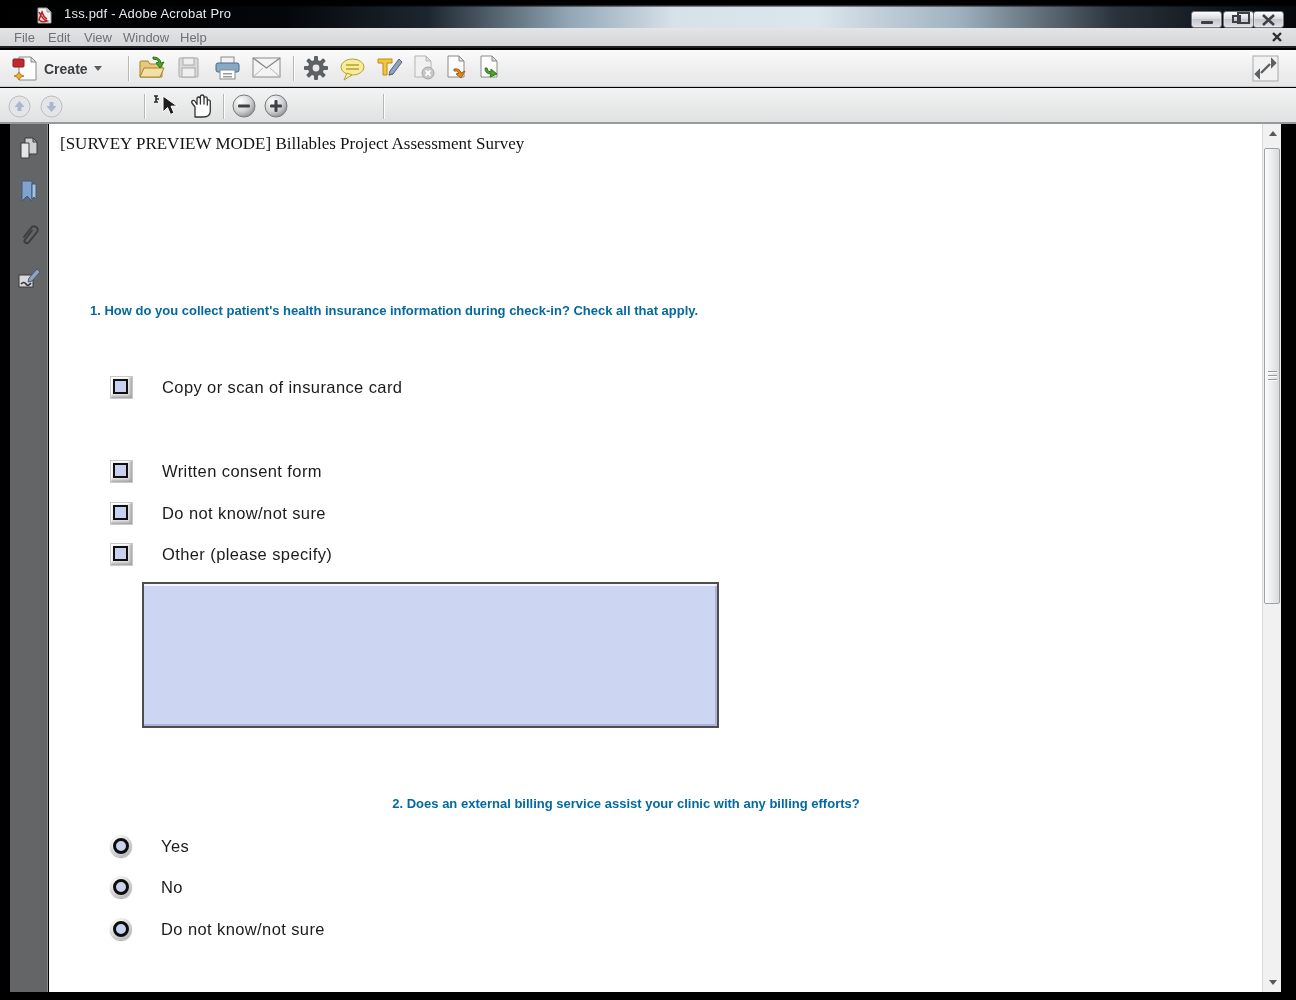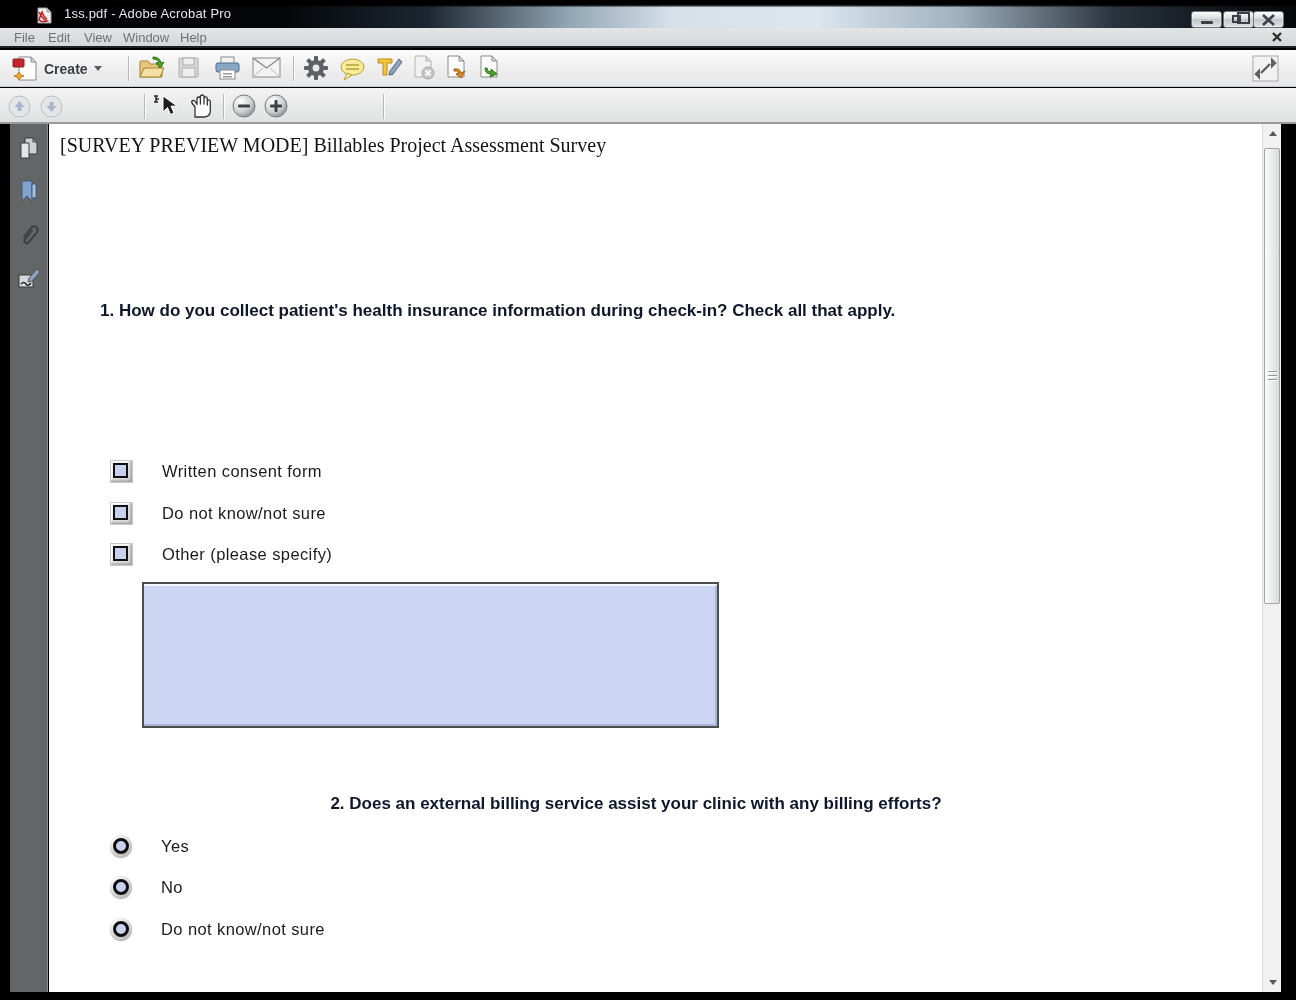--- a/index.html
+++ b/index.html
@@ -47,22 +47,22 @@
   .panelbtn { position:absolute; top:97px; font-size:15px; font-weight:bold; color:#1b63a6; cursor:pointer; }
   #tools-btn { left:1139px; } #comment-btn { left:1202px; }
   .dottedsep { position:absolute; left:1191px; top:93px; height:26px; width:0; border-left:1px dotted #9a9b9d; }
 
   
   #sidebar { position:absolute; left:10px; top:124px; width:38px; height:868px; background:#646567; border-right:1px solid #8a8b8d; }
   .side-icon { position:absolute; left:7px; width:24px; height:24px; }
 
   
   #docarea { position:absolute; left:49px; top:124px; width:1213px; height:868px; background:#fff; overflow:hidden; }
-  .doc-header { position:absolute; left:11px; top:10px; font-family:"Liberation Serif", serif; font-size:20px; color:#141414; }
-  .question { position:absolute; left:51px; width:1072px; font-size:17px; font-weight:bold; color:#0f172a; line-height:34px; letter-spacing:0px; }
+  .doc-header { position:absolute; left:11px; top:10px; font-family:"Liberation Serif", serif; font-size:17px; color:#141414; }
+  .question { position:absolute; left:41px; width:1072px; font-size:13px; font-weight:bold; color:#0369a1; line-height:34px; letter-spacing:0px; }
   #q1 { top:170px; }
   #q2 { top:663px;text-align:center; }
   .opt-row { position:absolute; left:61px; height:24px; display:flex; align-items:center; }
   .opt-label { margin-left:29px; font-size:16.5px; color:#1b1b1b; letter-spacing:.4px; }
   .checkbox { width:23px; height:23px; background:linear-gradient(135deg,#fafafa,#dedede); border:1px solid #c9c9c9;
     box-shadow:inset -2px -2px 3px rgba(0,0,0,.28), inset 1px 1px 0 #fff; position:relative; flex:0 0 auto; }
   .checkbox::after { content:""; position:absolute; left:2px; top:2px; width:11px; height:11px; border:2.5px solid #101010; background:#c8d2ef; }
   .radio { width:22px; height:22px; border-radius:50%; flex:0 0 auto; position:relative;
     background:radial-gradient(circle at 34% 28%, #ffffff 0%, #e9e9e9 35%, #c9c9c9 65%, #8f8f8f 100%);
     box-shadow:0 1px 1px rgba(0,0,0,.35); }
@@ -328,20 +328,24 @@
       <path d="M4 17q3-3 5 0t5-1" fill="none" stroke="#2e2f31" stroke-width="1.6"></path>
       <path d="M20 2l3 3-8 9-4 1 1-4z" fill="#8fa3bd" stroke="#49596d"></path>
     </svg>
   </div>
 
   <div id="docarea">
     <div class="doc-header">[SURVEY PREVIEW MODE] Billables Project Assessment Survey</div>
 
     <div class="question" id="q1">1. How do you collect patient's health insurance information during check-in? Check all that apply.</div>
 
+    <div class="opt-row" style="top:251px">
+      <div class="checkbox"></div>
+      <span class="opt-label">Copy or scan of insurance card</span>
+    </div>
     <div class="opt-row" style="top:335px">
       <div class="checkbox"></div>
       <span class="opt-label">Written consent form</span>
     </div>
     <div class="opt-row" style="top:377px">
       <div class="checkbox"></div>
       <span class="opt-label">Do not know/not sure</span>
     </div>
     <div class="opt-row" style="top:418px">
       <div class="checkbox"></div>

